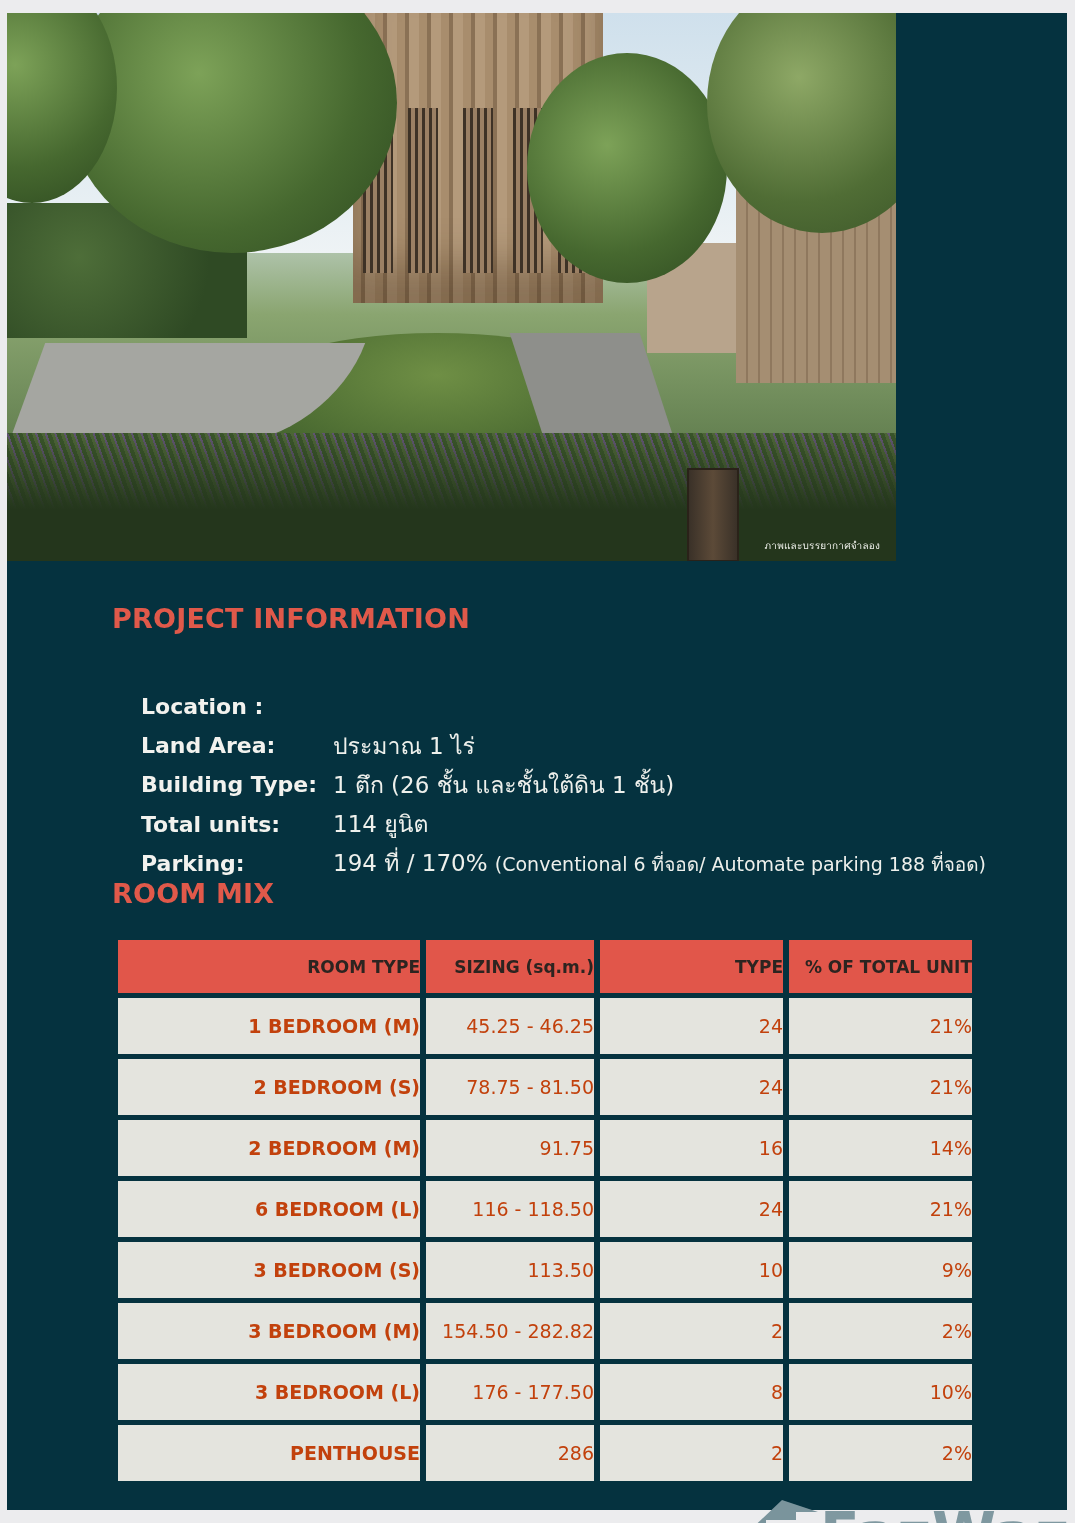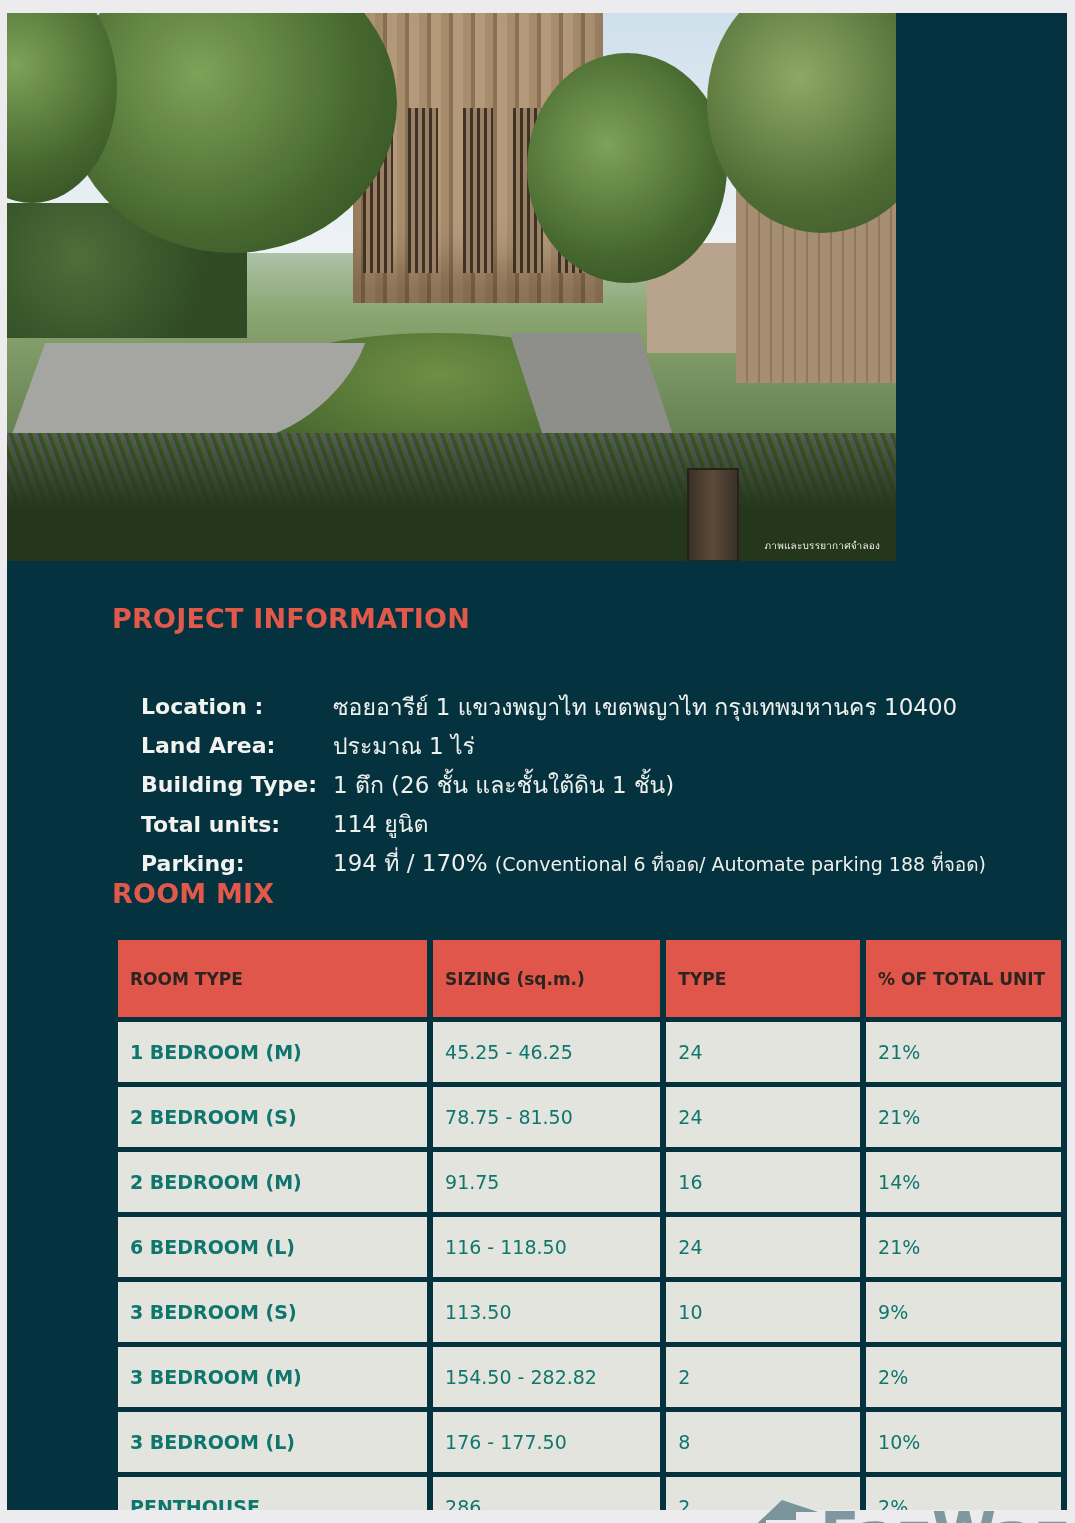--- a/index.html
+++ b/index.html
@@ -60,30 +60,30 @@
   .info-label { width:192px; color:#f2f2ee; font-weight:700; font-size:22px;
     font-family:"DejaVu Sans", sans-serif; }
   .info-value { color:#eef0ec; font-size:23px; font-family:"DejaVu Sans", sans-serif; }
   .info-value .small { font-size:19px;text-align:right; }
 
   table.mix {
     position:absolute; left:105px; top:922px;
     border-collapse: separate; border-spacing: 6px 5px;
   }
   table.mix th, table.mix td {
-    text-align:left; font-family:"DejaVu Sans", sans-serif; padding:12px;
+    text-align:right; font-family:"DejaVu Sans", sans-serif; padding:0;
   }
   table.mix th {
     background:#e1564a; color:#2c2420; height:53px; font-size:17px; font-weight:700;
   }
   table.mix td {
-    background:#e4e4de; color:#0f766e; height:36px; font-size:19px;
+    background:#e4e4de; color:#c2410c; height:56px; font-size:19px;
   }
   table.mix td.type { font-weight:700; }
-  .c1 { width:302px; } .c2 { width:218px; } .c3 { width:183px; } .c4 { width:183px; }
+  .c1 { width:302px; } .c2 { width:168px; } .c3 { width:183px; } .c4 { width:183px; }
 
   .watermark { position:absolute; left:742px; top:1496px; width:325px; height:72px; }
   .watermark .house { position:absolute; left:0; top:0; }
   .watermark .word { position:absolute; left:78px; top:4px; color:#7a949c;
     font-family:"DejaVu Sans", sans-serif; font-weight:700; font-size:58px; letter-spacing:1px;
     opacity:.95; }
 </style>
 </head>
 <body>
 
@@ -111,21 +111,20 @@
     <div class="foreground"></div>
     <div class="lantern"></div>
     <div class="caption">ภาพและบรรยากาศจำลอง</div>
   </div>
 
   <div class="section-title" style="top:590px">PROJECT INFORMATION</div>
 
   <div class="info">
     <div class="info-row">
       <div class="info-label">Location :</div>
-      <div class="info-value">ซอยอารีย์ 1 แขวงพญาไท เขตพญาไท กรุงเทพมหานคร 10400</div>
     </div>
     <div class="info-row">
       <div class="info-label">Land Area:</div>
       <div class="info-value">ประมาณ 1 ไร่</div>
     </div>
     <div class="info-row">
       <div class="info-label">Building Type:</div>
       <div class="info-value">1 ตึก (26 ชั้น และชั้นใต้ดิน 1 ชั้น)</div>
     </div>
     <div class="info-row">

